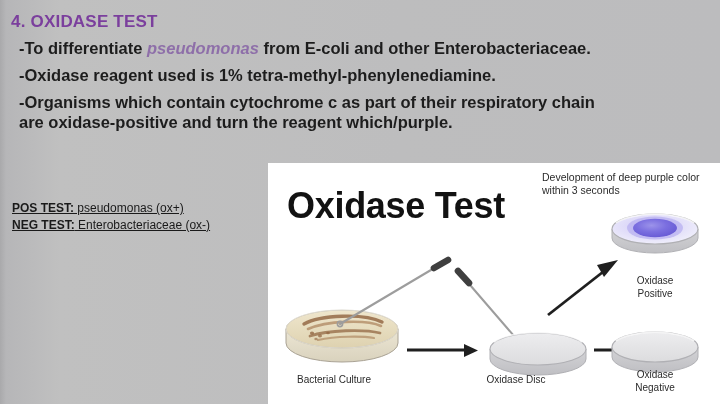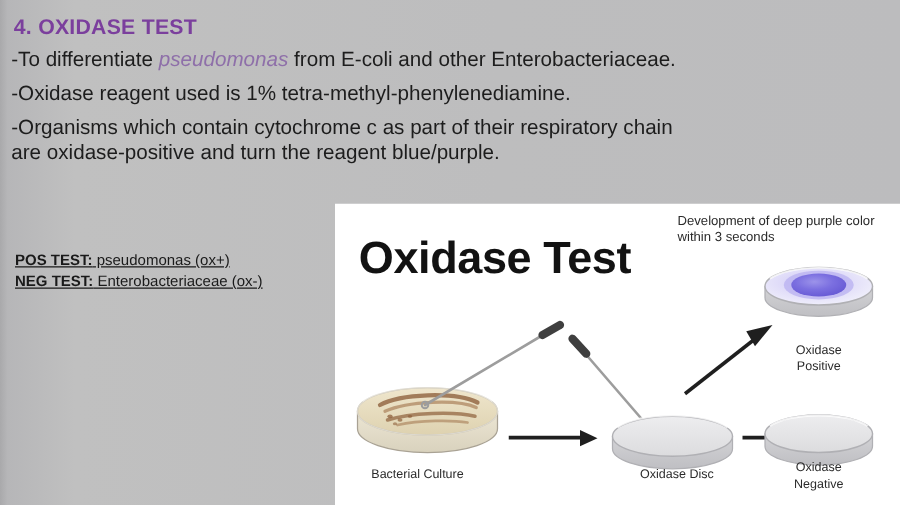--- a/index.html
+++ b/index.html
@@ -26,24 +26,25 @@
     left: 11px;
     top: 12px;
     font-size: 17px;
     font-weight: bold;
     color: #7b3f9d;
     letter-spacing: 0.2px;
     white-space: nowrap;
   }
   #bullets {
     position: absolute;
-    left: 9px;
+    left: 19px;
     top: 38px;
     width: 700px;
     color: #1d1d1d;
+    font-weight: bold;
   }
   .bullet {
     font-size: 16.5px;
     line-height: 21px;
     margin-bottom: 6px;
     white-space: pre-wrap;
   }
   .bullet.multiline { line-height: 20px; }
   .sci {
     font-style: italic;
@@ -114,21 +115,21 @@
 <body>
 
 <div id="slide">
 
   <div id="title">4. OXIDASE TEST</div>
 
   <div id="bullets">
     <div class="bullet"><span>-To differentiate </span><span class="sci">pseudomonas</span><span> from E-coli and other Enterobacteriaceae.</span></div>
     <div class="bullet"><span>-Oxidase reagent used is 1% tetra-methyl-phenylenediamine.</span></div>
     <div class="bullet multiline"><span>-Organisms which contain cytochrome c as part of their respiratory chain
-are oxidase-positive and turn the reagent blue/purple.</span></div>
+are oxidase-positive and turn the reagent which/purple.</span></div>
   </div>
 
   <div id="legend">
     <div class="legend-row"><b>POS TEST:</b><span> pseudomonas (ox+)</span></div>
     <div class="legend-row"><b>NEG TEST:</b><span> Enterobacteriaceae (ox-)</span></div>
   </div>
 
   <div id="panel">
 
     <div id="panel-title">Oxidase Test</div>
@@ -227,20 +228,20 @@
 
       <g>
         <path d="M344,184 L344,194 A43,15 0 0 0 430,194 L430,184 Z" fill="url(#gradDiscSide)" stroke="#b0b0b4" stroke-width="1"></path>
         <ellipse cx="387" cy="184" rx="43" ry="15" fill="url(#gradDiscTop)" stroke="#b0b0b4" stroke-width="1.1"></ellipse>
         <path d="M348,178 A43,15 0 0 1 426,178" fill="none" stroke="#ffffff" stroke-width="1.6" opacity="0.8"></path>
       </g>
 
     </svg>
 
     <div class="diag-label" id="label-culture" style="white-space: pre-line;">Bacterial Culture</div>
-    <div class="diag-label" id="label-disc" style="white-space: pre-line; text-align: right;">Oxidase Disc</div>
+    <div class="diag-label" id="label-disc" style="white-space: pre-line;">Oxidase Disc</div>
     <div class="diag-label" id="label-pos" style="white-space: pre-line;">Oxidase
 Positive</div>
     <div class="diag-label" id="label-neg" style="white-space: pre-line;">Oxidase
 Negative</div>
 
   </div>
 </div>
 
 </body></html>

